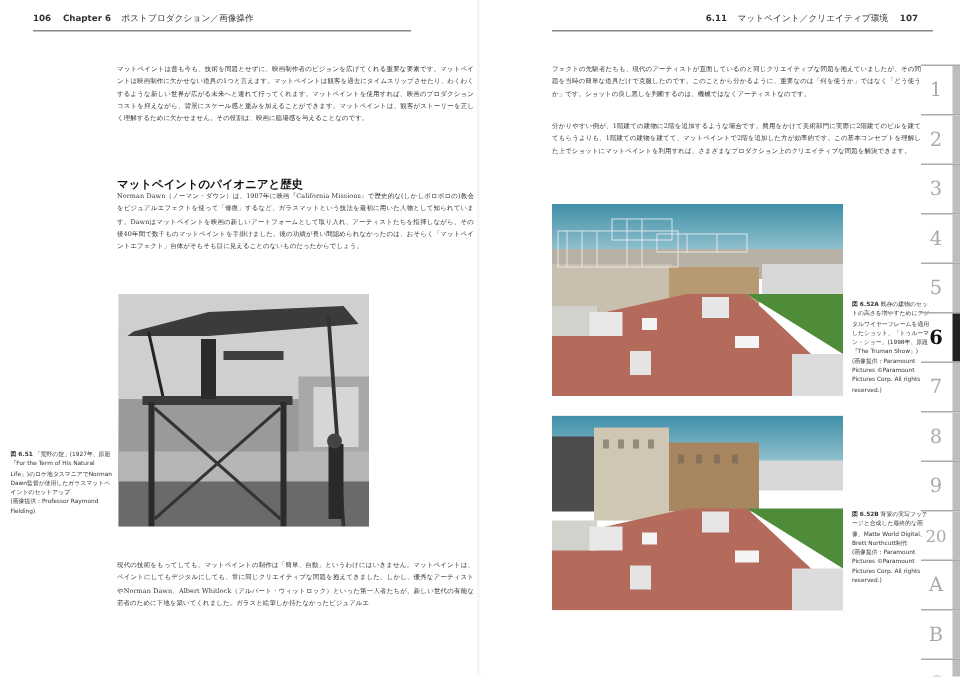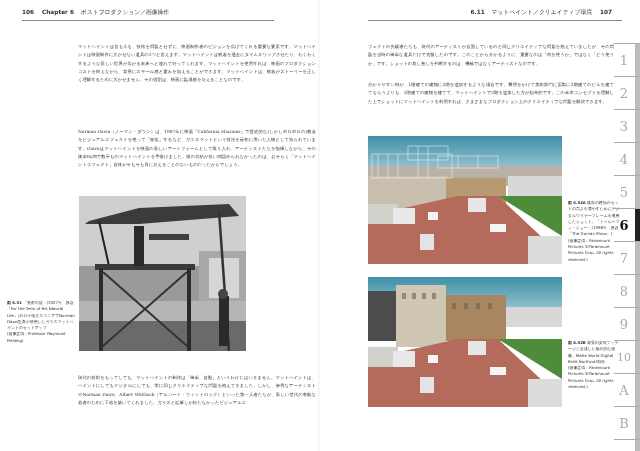--- a/index.html
+++ b/index.html
@@ -53,20 +53,21 @@
 
 <div class="page left">
   <div class="running-head">
     <span class="pnum">106</span>
     <span class="chap">Chapter 6</span>
     <span>ポストプロダクション／画像操作</span>
   </div>
   <div class="head-rule"></div>
 
   <p class="body-text p1">マットペイントは昔も今も、技術を問題とせずに、映画制作者のビジョンを広げてくれる重要な要素です。マットペイントは映画制作に欠かせない道具の1つと言えます。マットペイントは観客を過去にタイムスリップさせたり、わくわくするような新しい世界が広がる未来へと連れて行ってくれます。マットペイントを使用すれば、映画のプロダクションコストを抑えながら、背景にスケール感と重みを加えることができます。マットペイントは、観客がストーリーを正しく理解するために欠かせません。その役割は、映画に臨場感を与えることなのです。</p>
+  <h2 class="h2">マットペイントのパイオニアと歴史</h2>
   <p class="body-text p2">Norman Dawn（ノーマン・ダウン）は、1907年に映画『California Missions』で歴史的な(しかしボロボロの)教会をビジュアルエフェクトを使って「修復」するなど、ガラスマットという技法を最初に用いた人物として知られています。Dawnはマットペイントを映画の新しいアートフォームとして取り入れ、アーティストたちを指揮しながら、その後40年間で数千ものマットペイントを手掛けました。彼の功績が長い間認められなかったのは、おそらく「マットペイントエフェクト」自体がそもそも目に見えることのないものだったからでしょう。</p>
 
   <div class="figure fig-651">
     <svg width="167" height="155" viewBox="0 0 167 155">
       <rect width="167" height="155" fill="#cfcfcf"></rect>
       <rect x="0" y="70" width="167" height="45" fill="#9a9a9a"></rect>
       <rect x="120" y="55" width="47" height="60" fill="#a8a8a8"></rect>
       <rect x="130" y="62" width="30" height="40" fill="#d6d6d6"></rect>
       <rect x="0" y="115" width="167" height="40" fill="#6a6a6a"></rect>
       <rect x="0" y="105" width="167" height="20" fill="#b5b5b5"></rect>
@@ -195,18 +196,18 @@
 <div class="tabs">
   <div class="tab">1</div>
   <div class="tab">2</div>
   <div class="tab">3</div>
   <div class="tab">4</div>
   <div class="tab">5</div>
   <div class="tab active">6</div>
   <div class="tab">7</div>
   <div class="tab">8</div>
   <div class="tab">9</div>
-  <div class="tab" style="font-size:11px">10</div>
+  <div class="tab" style="font-size:11px">20</div>
   <div class="tab">A</div>
   <div class="tab">B</div>
   <div class="tab">C</div>
 
 </div>
 
 </body></html>

